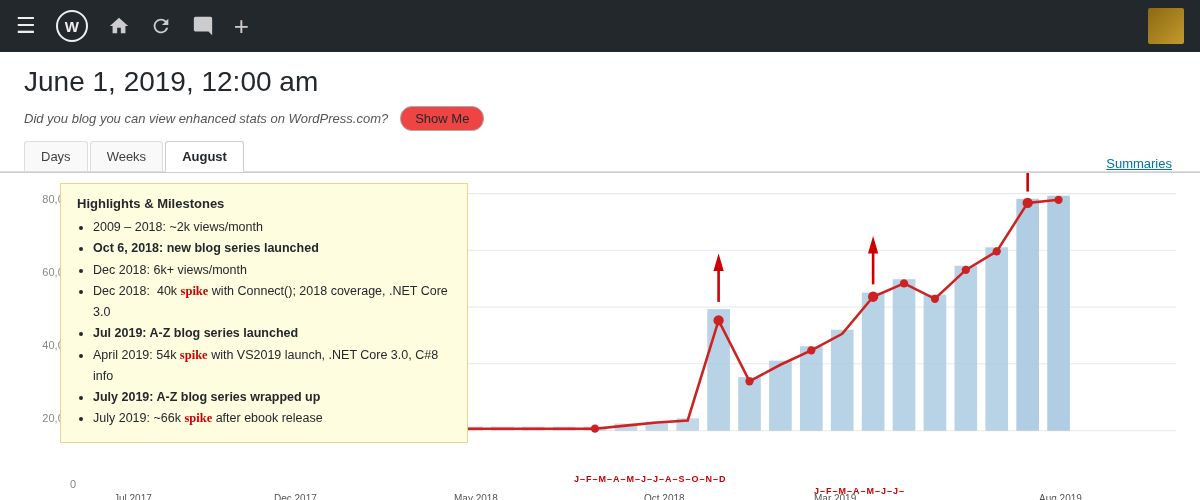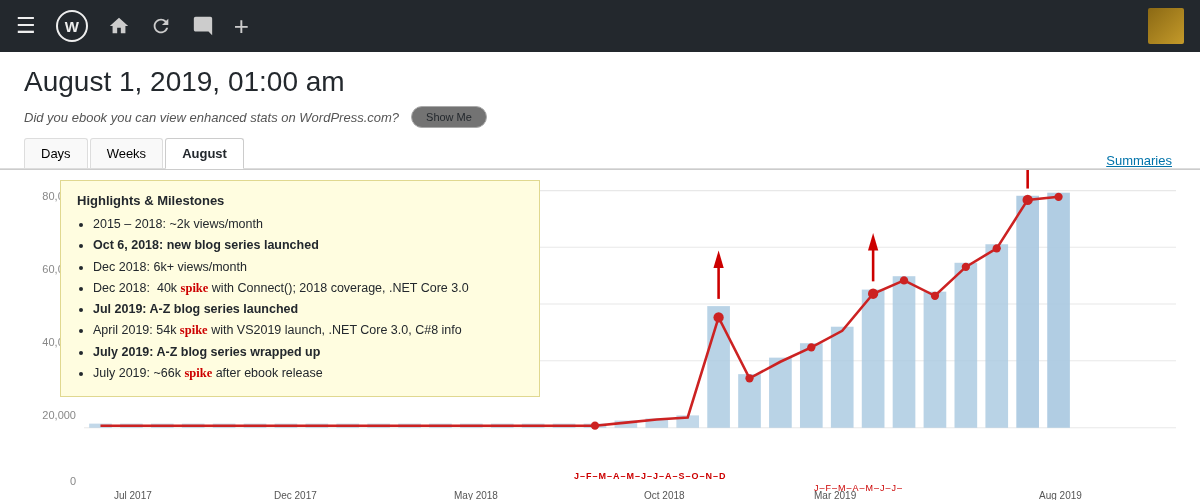--- a/index.html
+++ b/index.html
@@ -34,43 +34,43 @@
       display: flex;
       align-items: center;
       gap: 12px;
       margin-bottom: 10px;
       font-size: 13px;
       color: #555;
       font-style: italic;
     }
     #show-me-btn {
       font-style: normal;
-      background: #737373;
+      background: #ef4444;
       border: 1px solid #aaa;
       padding: 4px 14px;
-      font-size: 11px;
+      font-size: 13px;
       cursor: pointer;
       color: #23282d;
       border-radius: 12px;
     }
 
     
     #tabs-bar {
       display: flex;
       align-items: flex-end;
       padding: 0;
     }
     .tab-btn {
       padding: 7px 16px;
       border: 1px solid #ddd;
       border-bottom: none;
       background: #f9f9f9;
       font-size: 13px;
       cursor: pointer;
-      color: #000000;
+      color: #404040;
       margin-right: 2px;
       border-radius: 3px 3px 0 0;
     }
     .tab-btn.active {
       background: #fff;
       border-color: #ccc;
       color: #23282d;
       font-weight: 600;
       border-bottom: 1px solid #fff;
       margin-bottom: -1px;
@@ -148,21 +148,21 @@
       font-size: 10px;
       color: #555;
       text-align: center;
     }
 
     
     #annotation-box {
       position: absolute;
       top: 10px;
       left: 60px;
-      width: 480px;
+      width: 408px;
       background: #fffde0;
       border: 1px solid #e0d890;
       padding: 12px 16px;
       font-size: 12.5px;
       color: #23282d;
       z-index: 10;
     }
     #annotation-box h4 {
       font-size: 13px;
       font-weight: 700;
@@ -195,23 +195,23 @@
     <svg width="22" height="22" viewBox="0 0 24 24" fill="#ccc">
         <path d="M21.99 4c0-1.1-.89-2-1.99-2H4c-1.1 0-2 .9-2 2v12c0 1.1.9 2 2 2h14l4 4-.01-18z"></path>
       </svg>
   </div>
   <div class="nav-icon" style="font-size:26px; color:#ccc;">+</div>
   <div class="nav-spacer"></div>
   <div class="avatar-placeholder" style="background: linear-gradient(135deg, #8b6914 0%, #c49a2a 100%); width:36px; height:36px; border-radius:2px;"></div>
 </div>
 
 <div id="page-header">
-  <h1 id="page-title">August 1, 2019, 01:00 am</h1>
+  <h1 id="page-title">June 1, 2019, 12:00 am</h1>
   <div id="promo-bar">
-    <span>Did you ebook you can view enhanced stats on WordPress.com?</span>
+    <span>Did you blog you can view enhanced stats on WordPress.com?</span>
     <button id="show-me-btn">Show Me</button>
   </div>
   <div id="tabs-bar">
     <button class="tab-btn">Days</button>
     <button class="tab-btn">Weeks</button>
     <button class="tab-btn active">August</button>
     <span class="summaries-link">Summaries</span>
   </div>
 </div>
 
@@ -318,29 +318,29 @@
         </span>
         <span class="x-label-group" style="left: 730px;">
           <span>Mar 2019</span>
         </span>
         <span class="x-label-group" style="left: 955px;">
           <span>Aug 2019</span>
         </span>
 
         <span style="position:absolute; bottom:20px; left:490px; font-size:9px; color:#cc0000; font-weight:700; letter-spacing:1px;">J–F–M–A–M–J–J–A–S–O–N–D</span>
 
-        <span style="position:absolute; bottom:8px; left:730px; font-size:9px; color:#cc0000; font-weight:400; letter-spacing:1px;">J–F–M–A–M–J–J–</span>
+        <span style="position:absolute; bottom:8px; left:730px; font-size:9px; color:#cc0000; font-weight:700; letter-spacing:1px;">J–F–M–A–M–J–J–</span>
       </div>
     </div>
   </div>
 
   <div id="annotation-box">
     <h4>Highlights &amp; Milestones</h4>
     <ul>
-      <li>2015 – 2018: ~2k views/month</li>
+      <li>2009 – 2018: ~2k views/month</li>
       <li><strong>Oct 6, 2018: new blog series launched</strong></li>
       <li>Dec 2018: 6k+ views/month</li>
       <li>Dec 2018: &nbsp;40k <span class="highlight-red">spike</span> with Connect(); 2018 coverage, .NET Core 3.0</li>
       <li><strong>Jul 2019: A-Z blog series launched</strong></li>
       <li>April 2019: 54k <span class="highlight-red">spike</span> with VS2019 launch, .NET Core 3.0, C#8 info</li>
       <li><strong>July 2019: A-Z blog series wrapped up</strong></li>
       <li>July 2019: ~66k <span class="highlight-red">spike</span> after ebook release</li>
     </ul>
   </div>
 </div>

